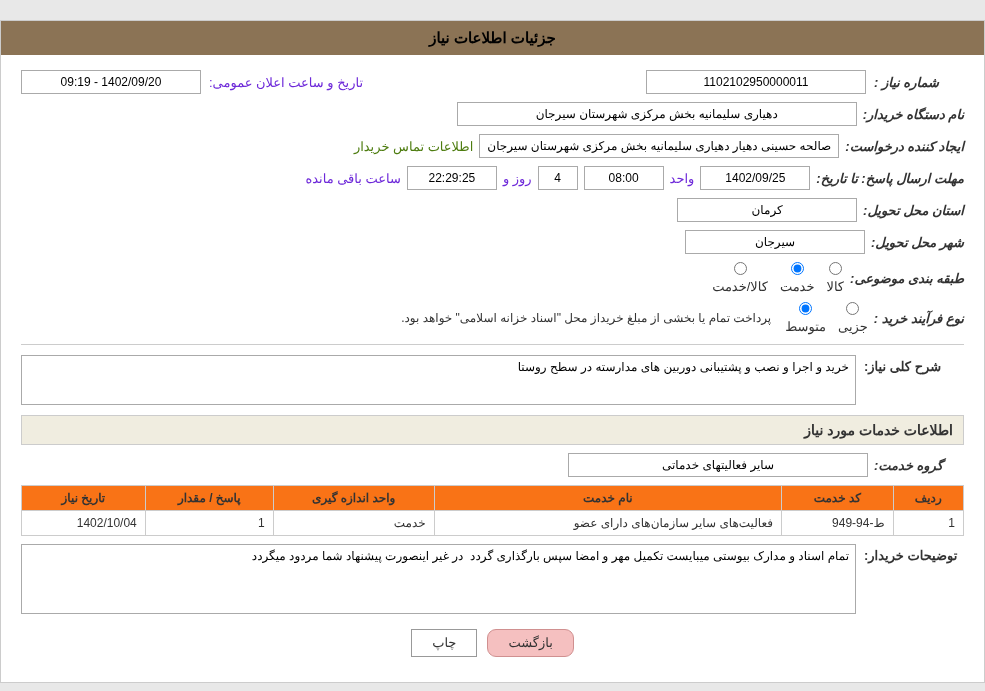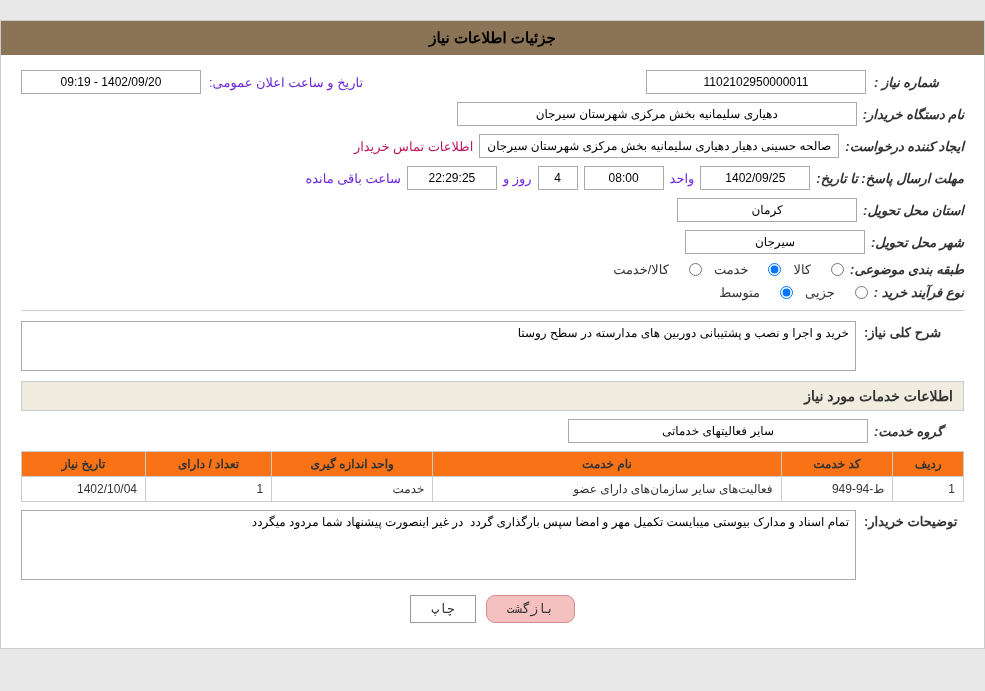--- a/index.html
+++ b/index.html
@@ -60,21 +60,21 @@
     .input-medium {
       width: 200px;
     }
 
     .inline-label {
       white-space: nowrap;
       color: #6d28d9;
     }
 
     .link-text {
-      color: #be185d;
+      color: #4d7c0f;
       cursor: pointer;
       text-decoration: none;
     }
 
     .field-label {
       font-weight: bold;
       color: #333;
       text-align: left;
       min-width: 110px;
       white-space: nowrap;
@@ -88,21 +88,22 @@
 
     .radio-group {
       display: flex;
       align-items: center;
       gap: 12px;
     }
 
     .radio-item {
       display: flex;
       align-items: center;
-      gap: 20px;
+      gap: 4px;
+      flex-direction: column;
     }
 
     .divider {
       border: none;
       border-top: 1px solid #ccc;
       margin: 10px 0;
     }
 
     .table-container {
       width: 100%;
@@ -138,21 +139,21 @@
     .button-bar {
       display: flex;
       justify-content: center;
       gap: 10px;
       margin-top: 15px;
       margin-bottom: 10px;
     }
 
     .btn {
       padding: 5px 20px;
-      font-family: Liberation Mono, monospace;
+      font-family: Liberation Serif, serif;
       font-size: 13px;
       cursor: pointer;
       border: 1px solid #999;
       text-align: center;
     }
 
     .btn-print {
       background: #fff;
       color: #333;
     }
@@ -304,20 +305,21 @@
       <div class="radio-group">
         <div class="radio-item">
           <input type="radio" name="farayand" style="">
           <span>جزیی</span>
         </div>
         <div class="radio-item">
           <input type="radio" name="farayand" checked="" style="">
           <span>متوسط</span>
         </div>
       </div>
+      <span class="notice-text">پرداخت تمام یا بخشی از مبلغ خریداز محل "اسناد خزانه اسلامی" خواهد بود.</span>
     </div>
 
     <hr class="divider">
 
     <div class="textarea-wrapper">
       <span class="textarea-label field-label">شرح کلی نیاز:</span>
       <textarea class="textarea-field" style="height: 50px;" placeholder="خرید و اجرا و نصب و پشتیبانی دوربین های مدارسته در سطح روستا">خرید و اجرا و نصب و پشتیبانی دوربین های مدارسته در سطح روستا</textarea>
     </div>
 
     <div class="section-header">اطلاعات خدمات مورد نیاز</div>
@@ -327,21 +329,21 @@
       <input class="input-field" type="text" style="width: 300px; text-align: center;" value="سایر فعالیتهای خدماتی">
     </div>
 
     <table class="table-container">
       <thead>
         <tr>
           <th>ردیف</th>
           <th>کد خدمت</th>
           <th>نام خدمت</th>
           <th>واحد اندازه گیری</th>
-          <th>تعداد / دارای</th>
+          <th>پاسخ / مقدار</th>
           <th>تاریخ نیاز</th>
         </tr>
       </thead>
       <tbody>
         <tr>
           <td>1</td>
           <td>ط-94-949</td>
           <td>فعالیت‌های سایر سازمان‌های دارای عضو</td>
           <td>خدمت</td>
           <td>1</td>

